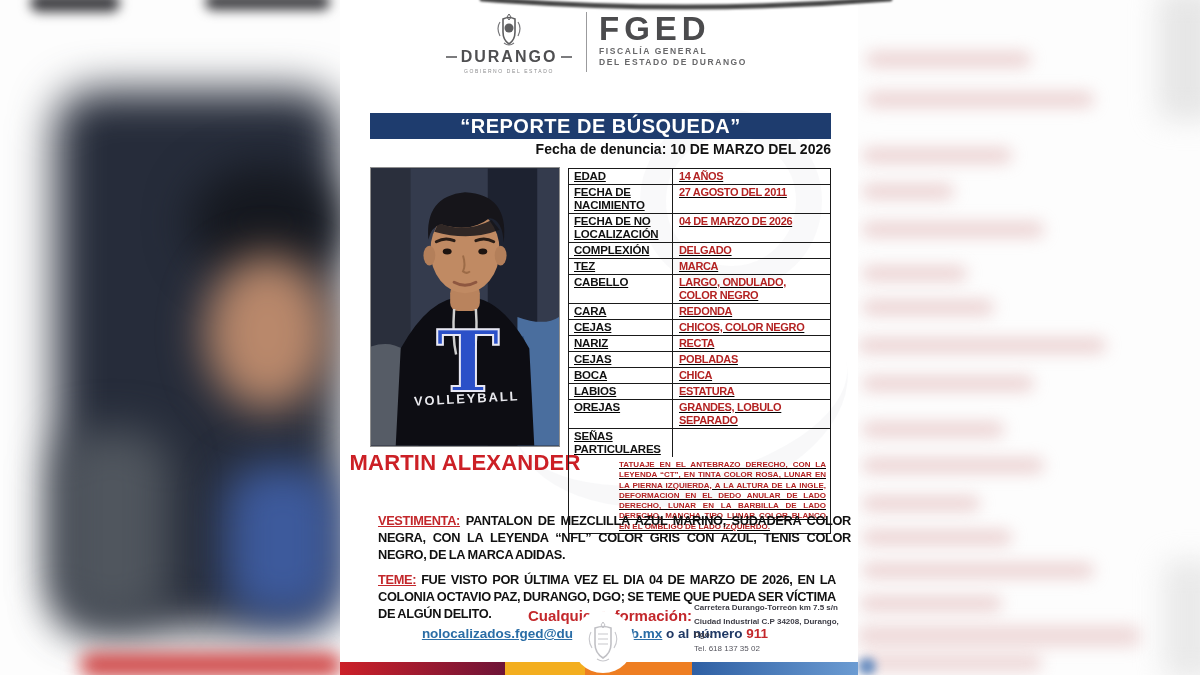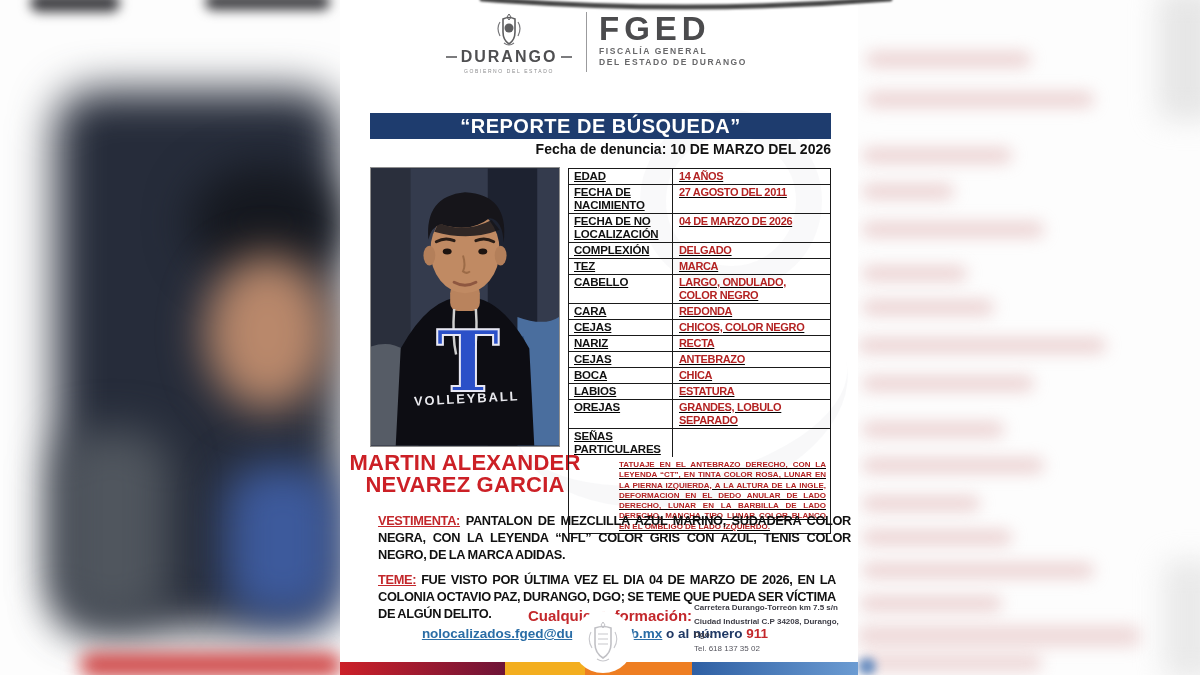--- a/index.html
+++ b/index.html
@@ -179,21 +179,20 @@
 
     <path d="M84,142 q-2,28 2,46 M106,142 q2,28 -2,46" stroke="#cfcfcf" stroke-width="2.5" fill="none"></path>
 
     <text x="98" y="225" text-anchor="middle" font-family="DejaVu Serif, serif" font-weight="bold" font-size="86" fill="#2b50c8" stroke="#e8e8f4" stroke-width="2">T</text>
 
     <text x="97" y="237" text-anchor="middle" font-family="Liberation Sans, sans-serif" font-weight="bold" font-size="13" fill="#e9e9ee" letter-spacing="2" transform="rotate(-3 97 237)">VOLLEYBALL</text>
   </svg>
 
   <div id="person-name" class="abs" style="color: rgb(204, 32, 38);">
     <div>MARTIN ALEXANDER</div>
-    <div>NEVAREZ GARCIA</div>
   </div>
 
   <div id="details-table" class="abs">
       <div class="trow">
         <div class="tlabel">EDAD</div>
         <div class="tvalue" style="color: rgb(179, 34, 34);">14 AÑOS</div>
       </div>
       <div class="trow">
         <div class="tlabel">FECHA DE NACIMIENTO</div>
         <div class="tvalue" style="color: rgb(179, 34, 34);">27 AGOSTO DEL 2011</div>
@@ -221,21 +220,21 @@
       <div class="trow">
         <div class="tlabel">CEJAS</div>
         <div class="tvalue" style="color: rgb(179, 34, 34);">CHICOS, COLOR NEGRO</div>
       </div>
       <div class="trow">
         <div class="tlabel">NARIZ</div>
         <div class="tvalue" style="color: rgb(179, 34, 34);">RECTA</div>
       </div>
       <div class="trow">
         <div class="tlabel">CEJAS</div>
-        <div class="tvalue" style="color: rgb(179, 34, 34);">ANTEBRAZO</div>
+        <div class="tvalue" style="color: rgb(179, 34, 34);">POBLADAS</div>
       </div>
       <div class="trow">
         <div class="tlabel">BOCA</div>
         <div class="tvalue" style="color: rgb(179, 34, 34);">CHICA</div>
       </div>
       <div class="trow">
         <div class="tlabel">LABIOS</div>
         <div class="tvalue" style="color: rgb(179, 34, 34);">ESTATURA</div>
       </div>
       <div class="trow">

